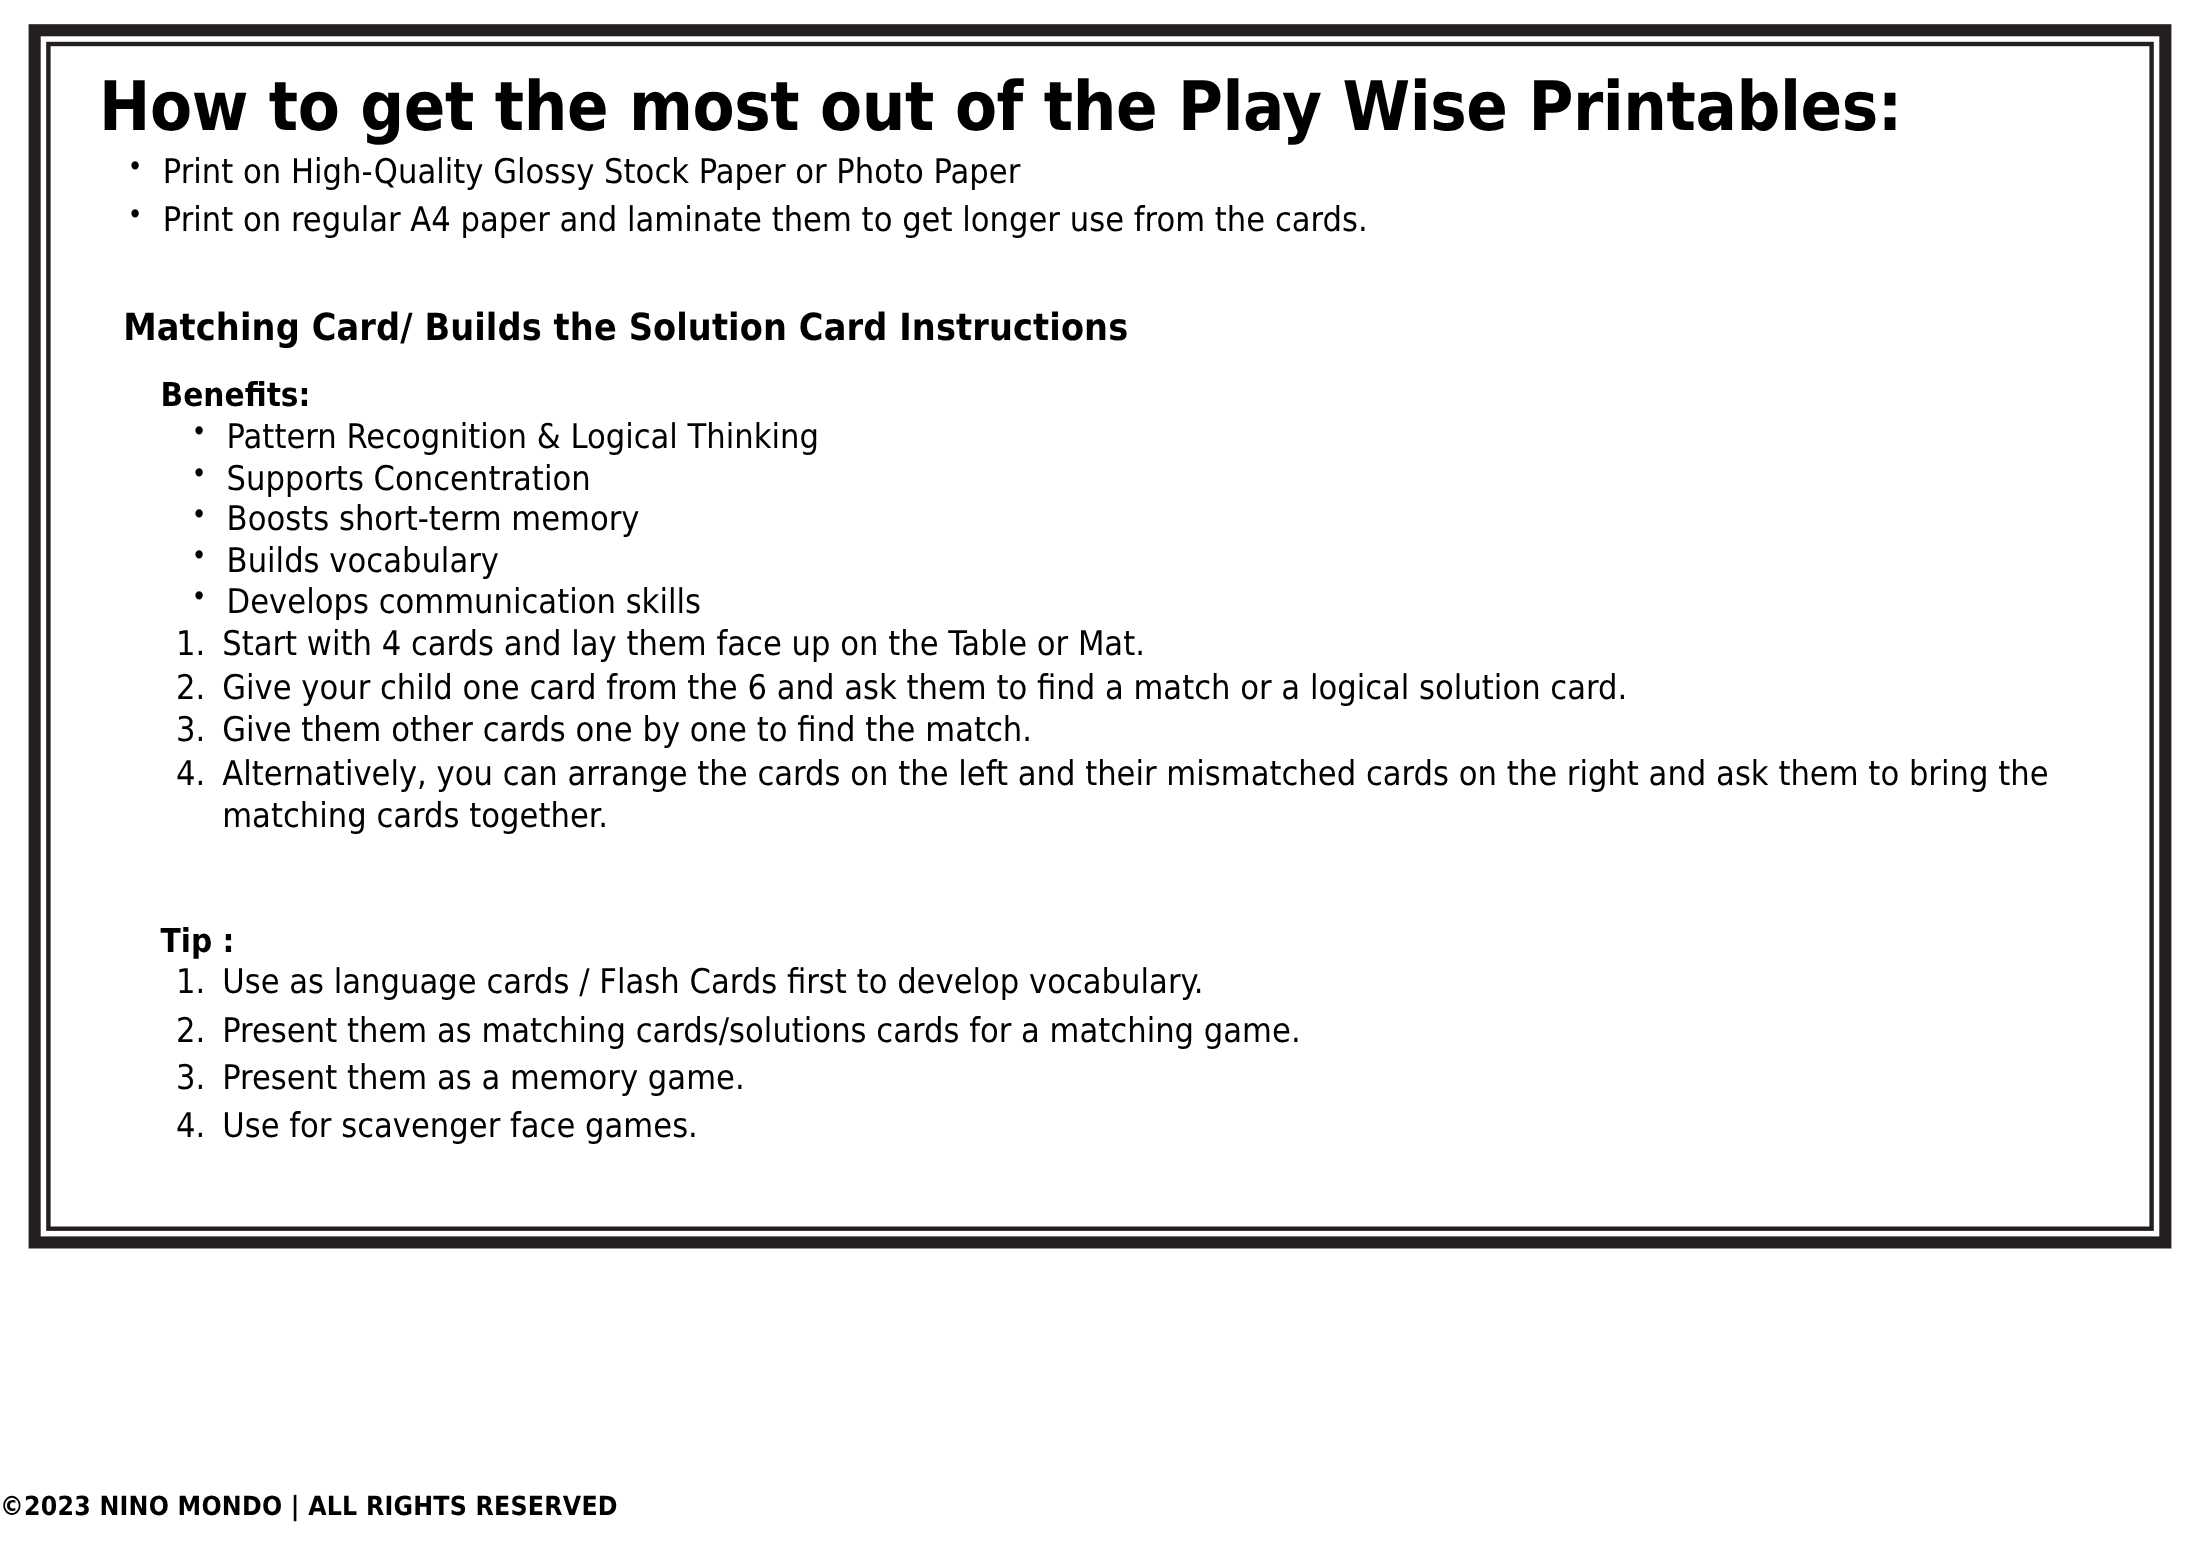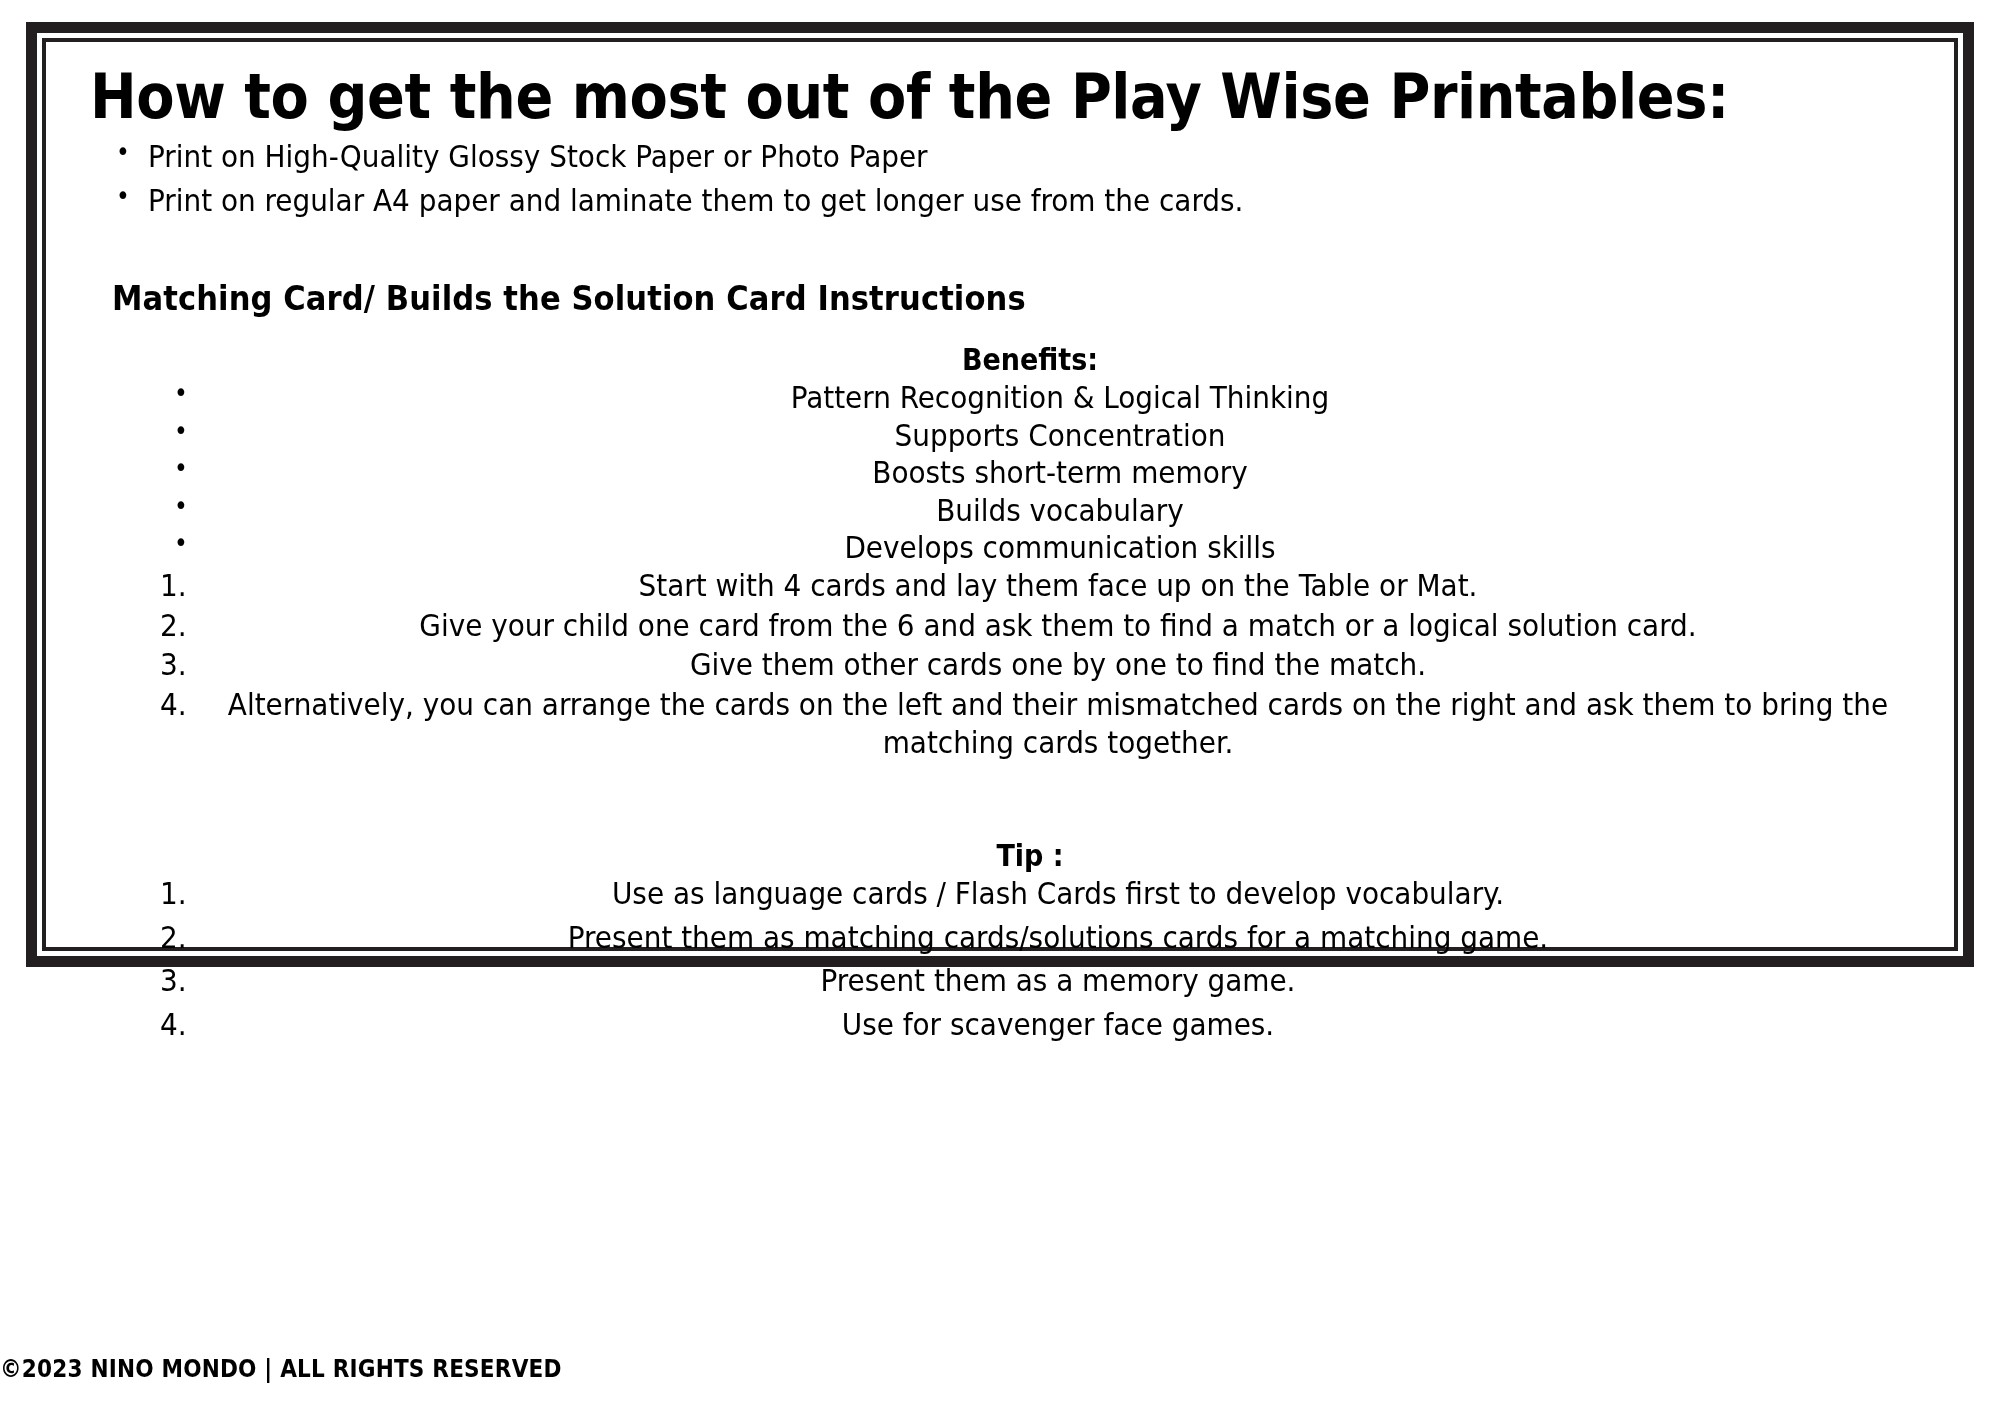--- a/index.html
+++ b/index.html
@@ -21,21 +21,21 @@
     height: 1414px;
     box-sizing: border-box;
   }
 
   
   .frame-outer {
     position: absolute;
     left: 26px;
     top: 22px;
     width: 1948px;
-    height: 945px;
+    height: 1113px;
     box-sizing: border-box;
     border: 11px solid #231f20;
     background: #ffffff;
   }
   .frame-inner {
     position: absolute;
     left: 5px;
     top: 5px;
     right: 5px;
     bottom: 5px;
@@ -89,21 +89,20 @@
   .section-heading {
     font-size: 34px;
     font-weight: 700;
     margin: 58px 0 0 22px;
     letter-spacing: 0.1px;
   }
 
   
   .subblock {
     margin-left: 56px;
-    text-align: center;
   }
   .sub-heading {
     font-size: 30px;
     font-weight: 700;
     margin: 24px 0 2px 0;
   }
   .sub-heading.tip {
     margin-top: 76px;
   }
 

